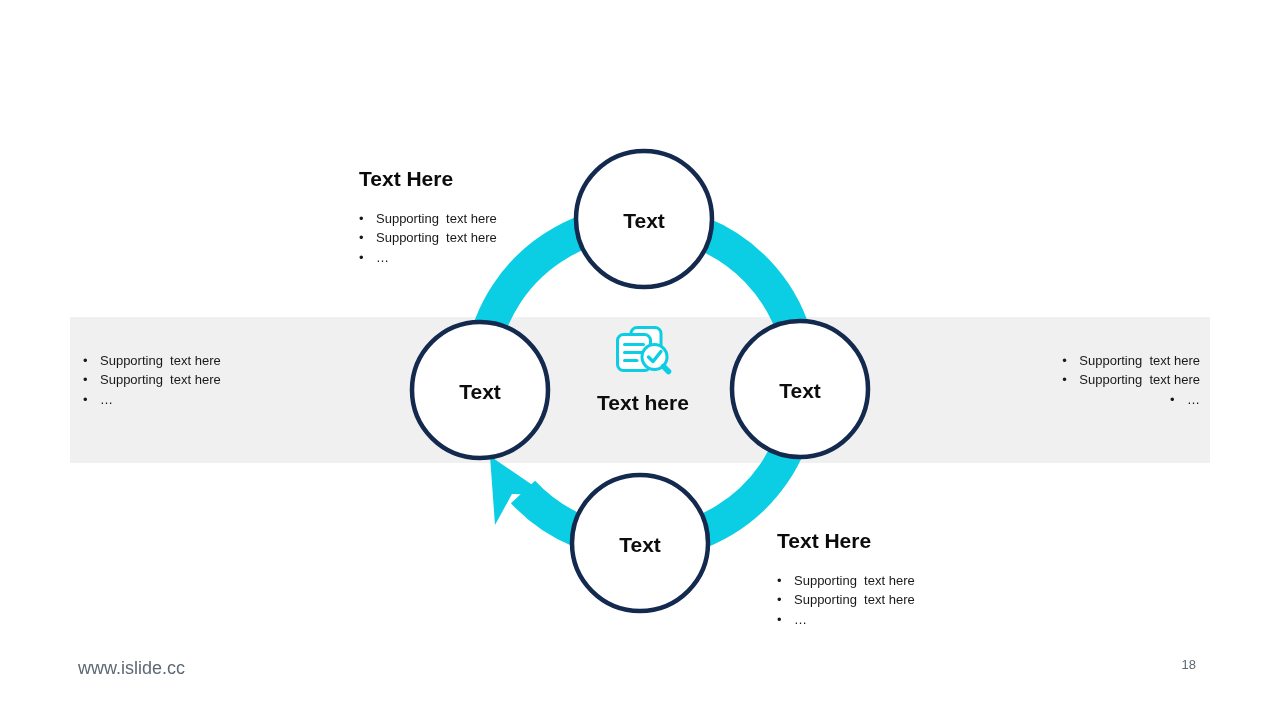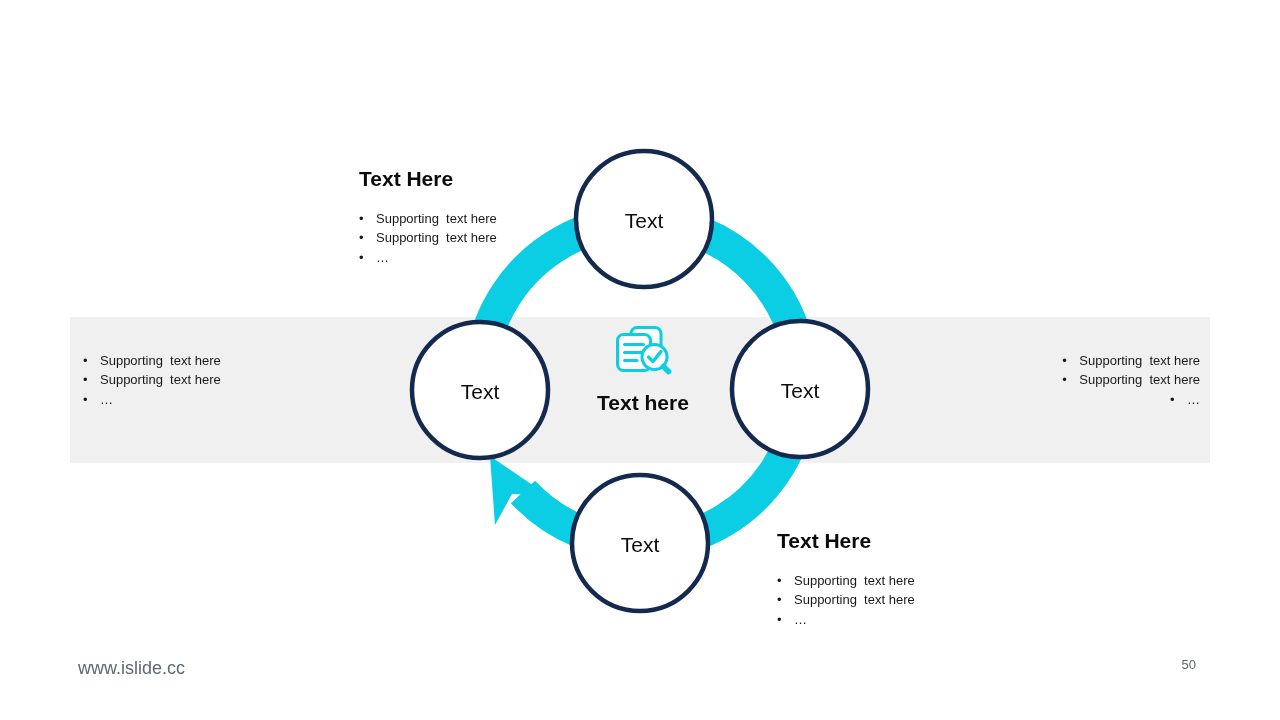--- a/index.html
+++ b/index.html
@@ -7,21 +7,21 @@
     position:relative; width:1280px; height:720px; overflow:hidden;
     background:#ffffff; font-family:"Liberation Sans", sans-serif;
   }
   .band {
     position:absolute; left:70px; top:317px; width:1140px; height:146px;
     background:#f0f0f0;
   }
   .diagram-svg { position:absolute; left:0; top:0; width:1280px; height:720px; }
   .circle-label {
     position:absolute; transform:translate(-50%,-50%);
-    font-size:21px; font-weight:normal; color:#0d0d0d; white-space:nowrap;text-align:center;
+    font-size:21px; font-weight:bold; color:#0d0d0d; white-space:nowrap;text-align:center;
   }
   .center-label {
     position:absolute; transform:translate(-50%,-50%);
     font-size:21px; font-weight:bold; color:#0d0d0d; white-space:nowrap;
   }
   .tblock { position:absolute; width:240px; }
   .tblock h3 {
     margin:0; font-size:21px; line-height:26px; font-weight:bold; color:#0b0b0b;
   }
   .tblock ul { list-style:none; margin:17px 0 0 0; padding:0; }
@@ -139,15 +139,15 @@
         <span class="b-text">Supporting  text here</span>
       </li>
       <li>
         <span class="bullet">•</span>
         <span class="b-text">…</span>
       </li>
     </ul>
   </div>
 
   <div class="footer-site">www.islide.cc</div>
-  <div class="footer-page">50</div>
+  <div class="footer-page">18</div>
 
 </div>
 
 </body></html>

